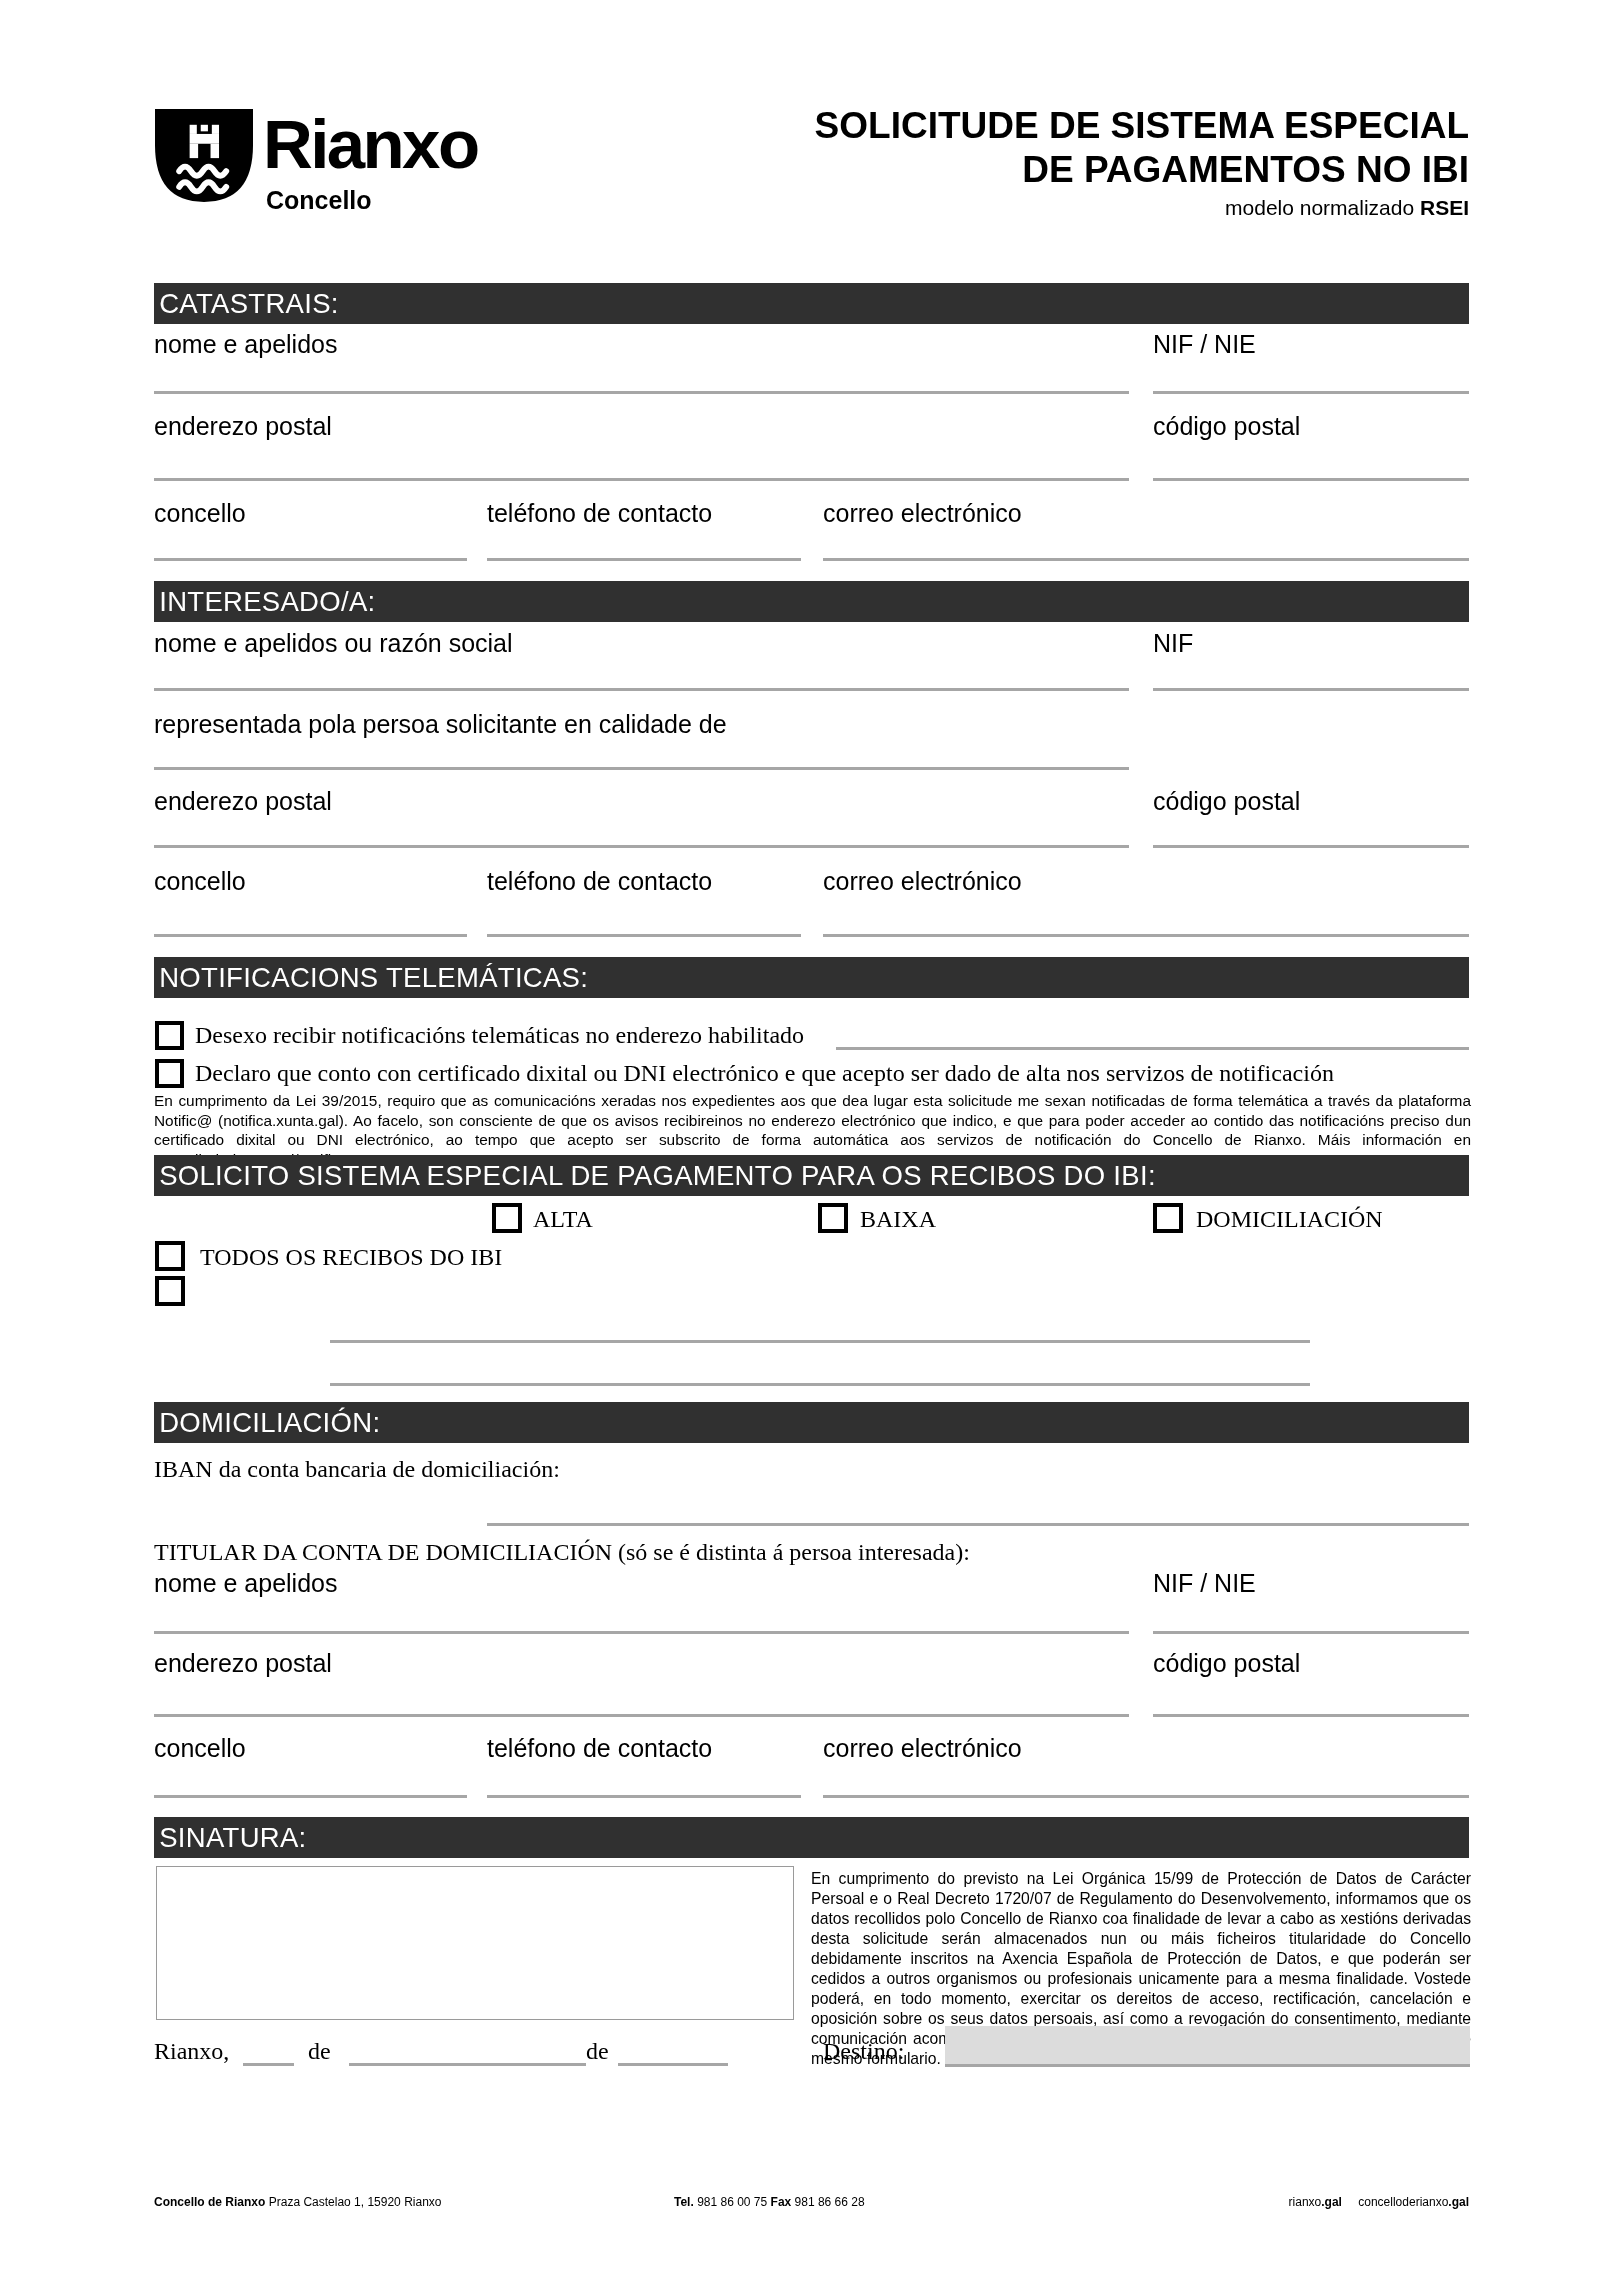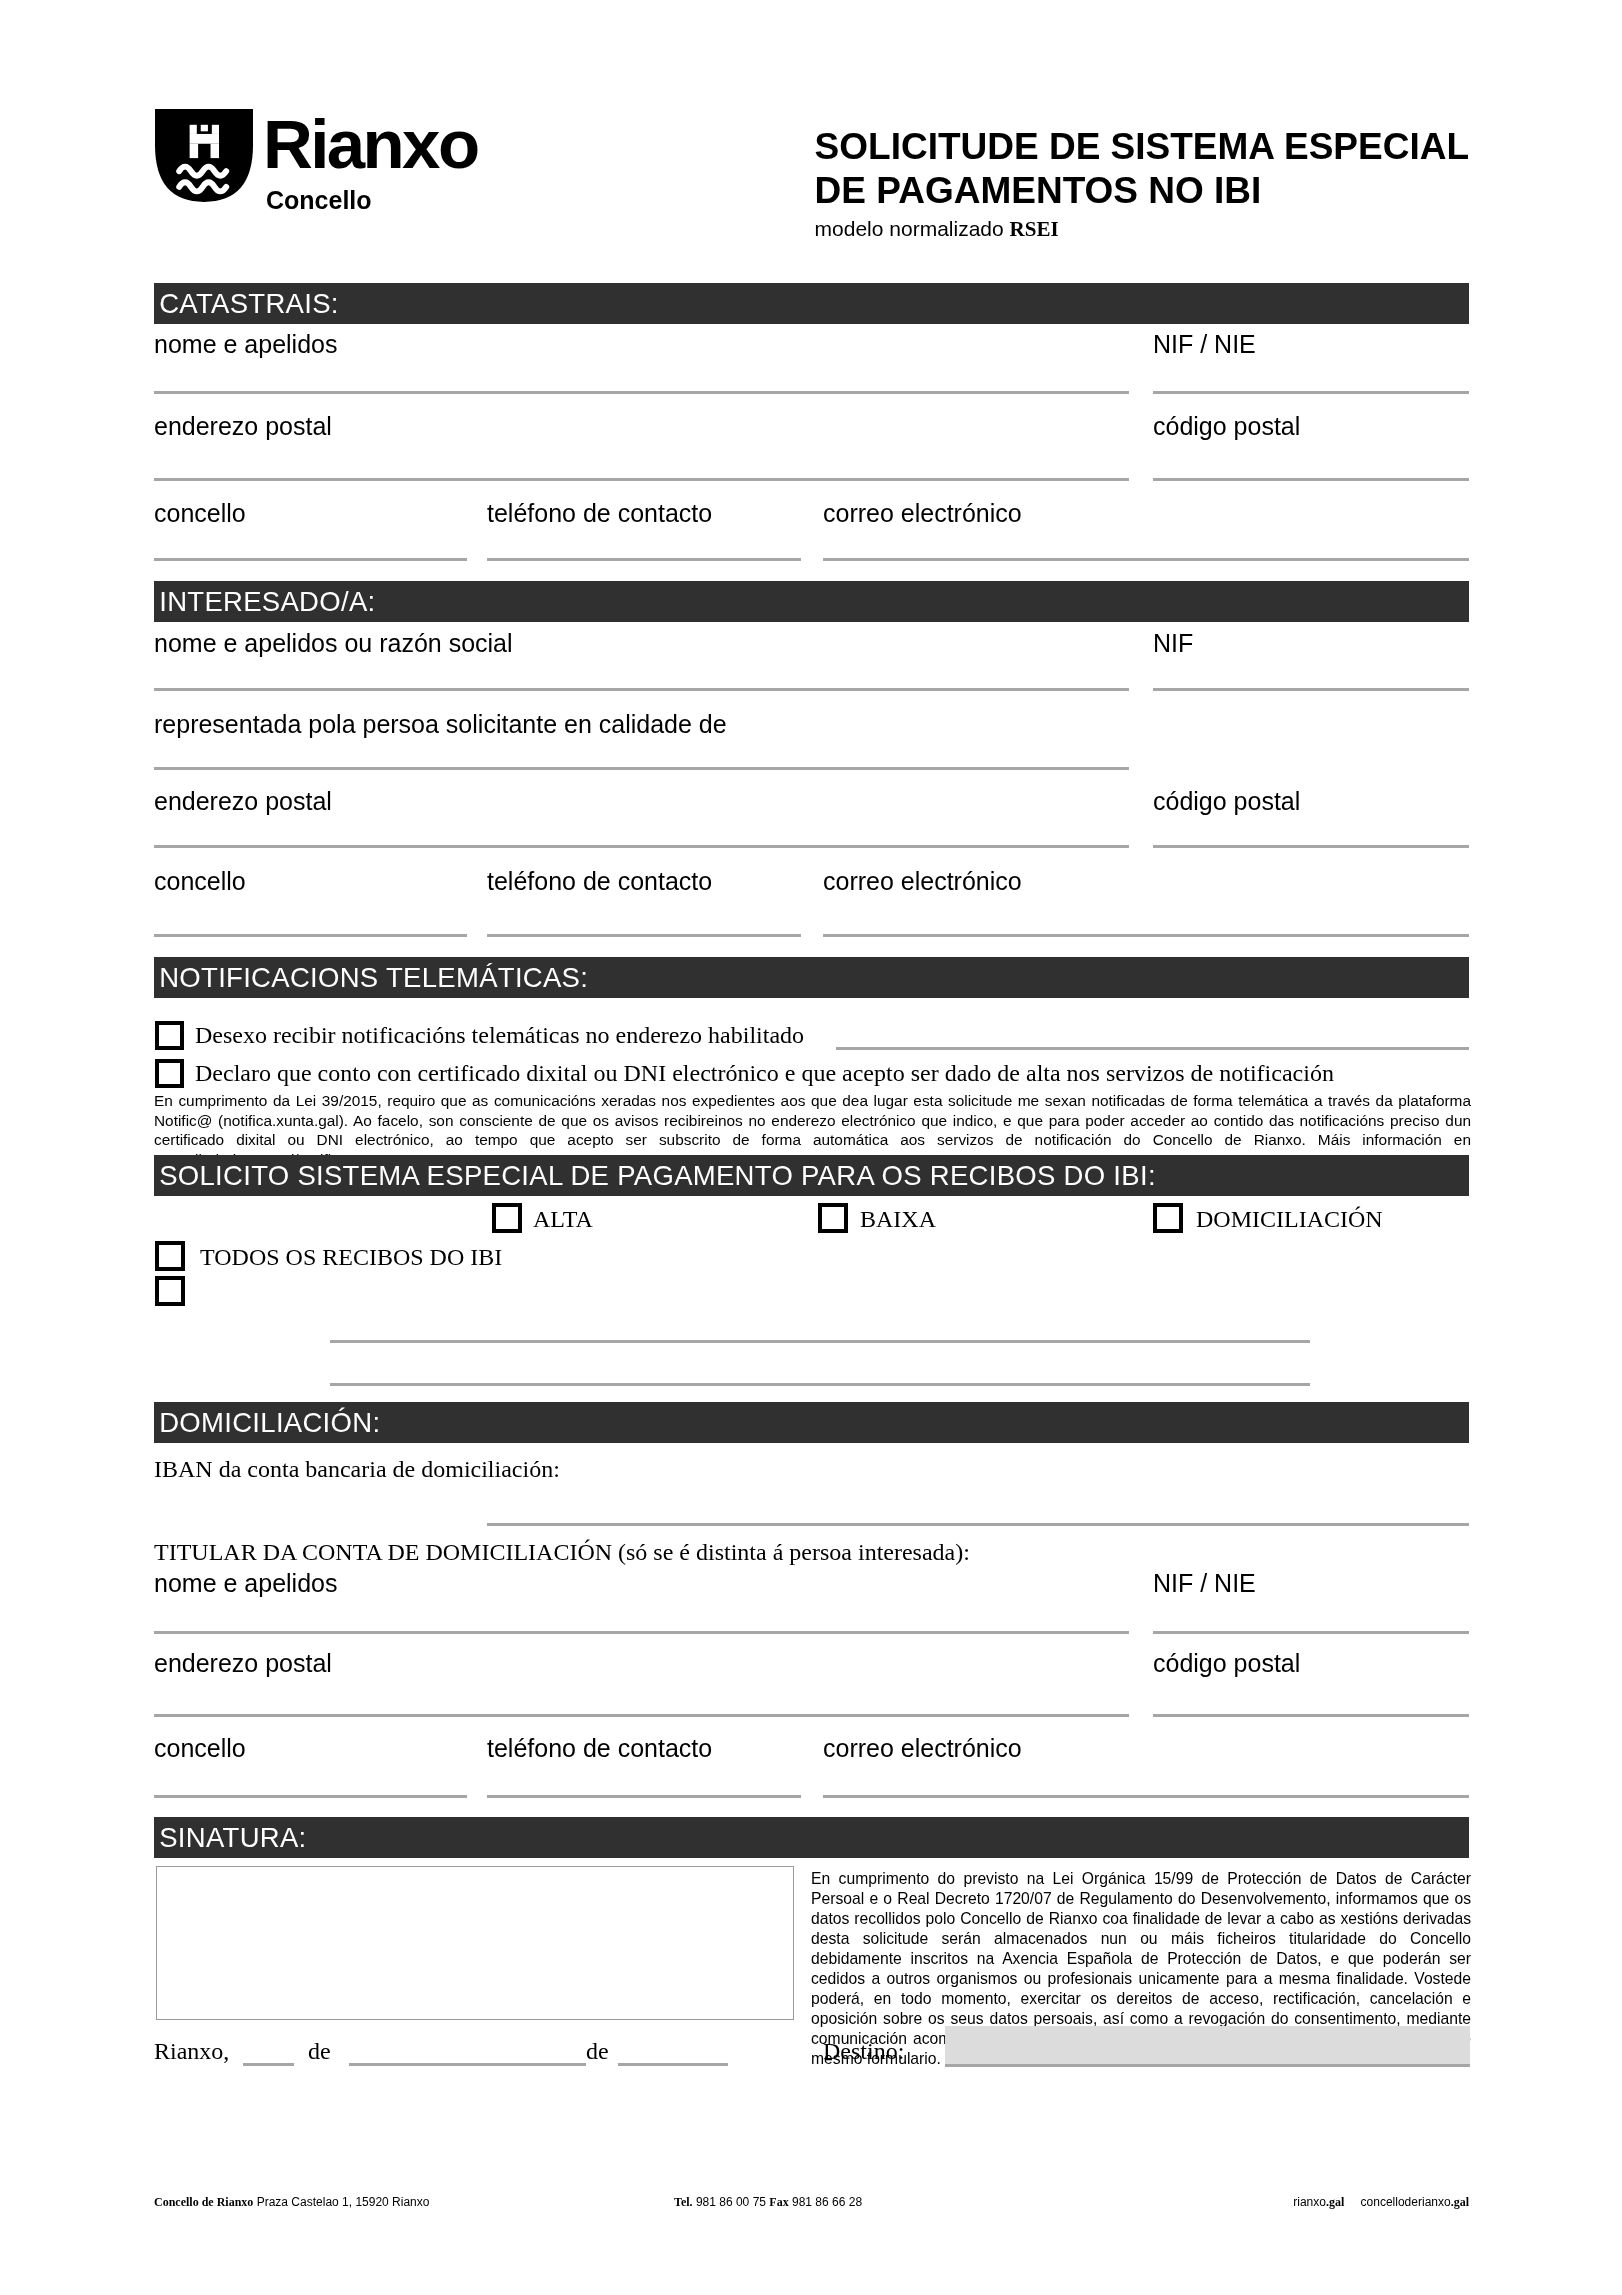--- a/index.html
+++ b/index.html
@@ -9,24 +9,24 @@
   .bar{position:absolute;left:154px;width:1310px;height:41px;background:#303030;
        color:#fff;font-size:27.5px;display:flex;align-items:center;padding-left:5.2px;
        letter-spacing:0.3px;}
   .lbl{position:absolute;font-size:25px;white-space:nowrap;}
   .lbl2{position:absolute;font-size:24px;white-space:nowrap;font-family:Liberation Serif, serif;}
   .fline{position:absolute;height:3.3px;background:#a6a6a6;}
   .cb{position:absolute;width:30px;height:30px;box-sizing:border-box;
       border:4.6px solid #000;background:#fff;}
   .fineprint{position:absolute;font-size:15.4px;line-height:19.6px;text-align:justify;}
   .privacy{position:absolute;font-size:15.7px;line-height:20px;text-align:justify;}
-  .title-block{position:absolute;right:153px;top:125px;}
+  .title-block{position:absolute;right:153px;top:104px;text-align:right;}
   .title-line{font-size:37px;font-weight:bold;line-height:44px;white-space:nowrap;}
   .model-line{font-size:21px;margin-top:3.9px;white-space:nowrap;}
-  .b{font-weight:bold;font-family:Liberation Serif, serif;}
+  .b{font-weight:bold;}
   .logo-name{position:absolute;left:263px;top:110px;font-size:69px;font-weight:bold;
              letter-spacing:-2.6px;line-height:69px;white-space:nowrap;}
   .logo-sub{position:absolute;left:266px;top:186px;font-size:25px;font-weight:bold;white-space:nowrap;}
   .sig-box{position:absolute;left:156px;top:1866px;width:638px;height:154px;
            box-sizing:border-box;border:1.3px solid #9a9a9a;background:#fff;}
   .destino-box{position:absolute;left:945px;top:2026px;width:525px;height:38px;
                background:#dcdcdc;border-bottom:3.9px solid #a6a6a6;box-sizing:content-box;}
   .foot{position:absolute;top:2195px;font-size:12px;white-space:nowrap;}
 </style>
 </head>

